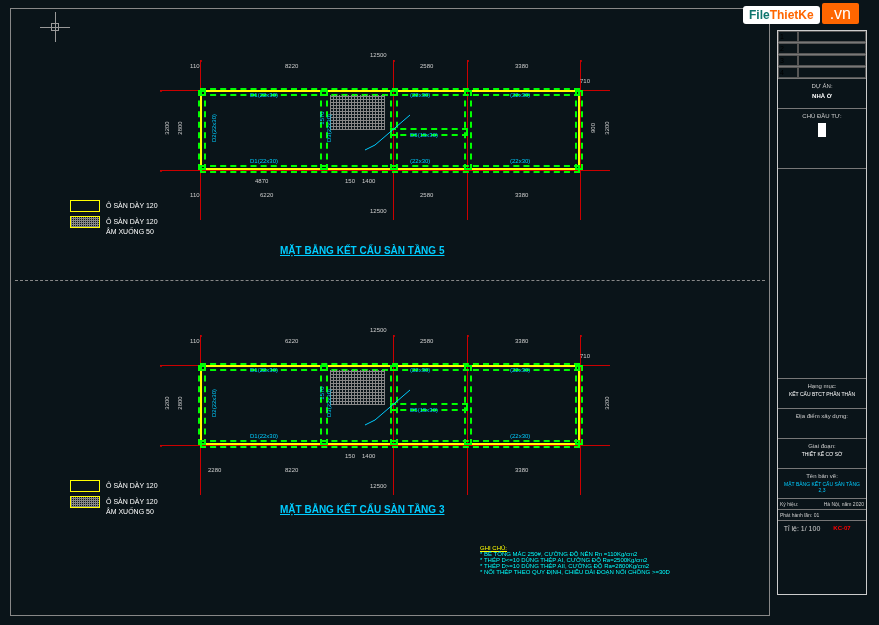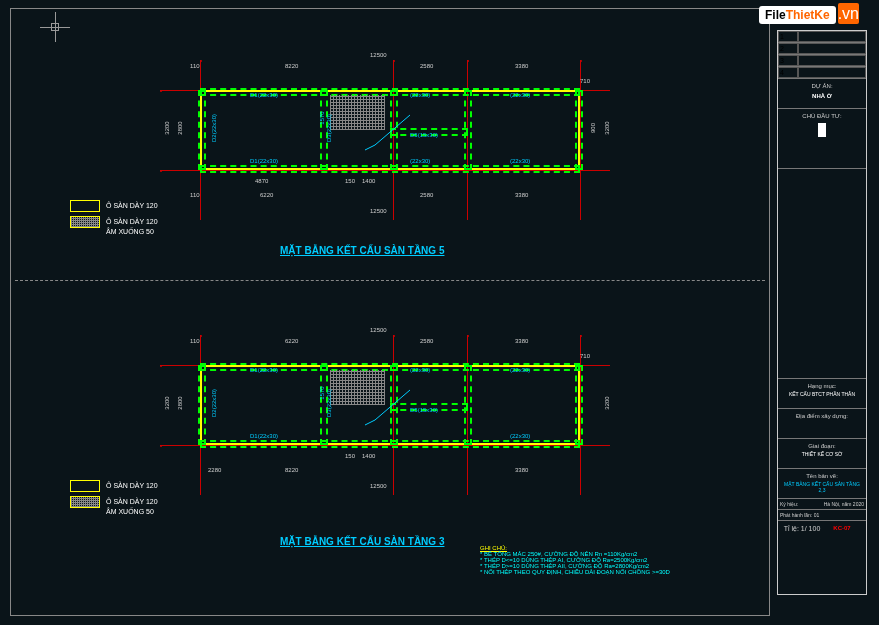--- a/index.html
+++ b/index.html
@@ -5,33 +5,33 @@
 *{margin:0;padding:0;box-sizing:border-box}
 body{background:#0a1419;font-family:Arial,sans-serif;width:879px;height:625px;overflow:hidden;position:relative}
 .canvas{position:relative;width:100%;height:100%;background:#0a1419}
 .cursor{position:absolute;top:12px;left:40px;width:30px;height:30px}
 .cursor:before,.cursor:after{content:'';position:absolute;background:#999}
 .cursor:before{width:30px;height:1px;top:15px}
 .cursor:after{width:1px;height:30px;left:15px}
 .cursor .box{position:absolute;width:8px;height:8px;border:1px solid #999;top:11px;left:11px}
 .watermark-logo{position:absolute;top:5px;right:20px;z-index:10}
 .logo-box{display:inline-block;background:#fff;padding:2px 6px;border-radius:3px;font-size:12px;font-weight:bold}
-.logo-file{color:#000000}
+.logo-file{color:#0f766e}
 .logo-tk{color:#ff6600}
-.logo-vn{background:#ff6600;color:#fff;padding:2px 0;margin-left:2px;border-radius:2px}
+.logo-vn{background:#ff6600;color:#fff;padding:2px 8px;margin-left:2px;border-radius:2px}
 .titleblock{position:absolute;right:12px;top:30px;width:90px;height:565px;border:1px solid #ccc;background:rgba(10,20,25,0.9)}
 .tb-cell{border-bottom:1px solid #777;padding:4px;text-align:center;color:#ccc;font-size:6px}
 .tb-num{border:1px solid #555;font-size:7px;padding:1px}
 .tb-sec{min-height:30px}
 .plan{position:absolute;border:none}
 .plan1{top:50px;left:60px;width:560px;height:200px}
 .plan2{top:325px;left:60px;width:560px;height:200px}
 .plan-title{color:#00ccff;font-size:10px;text-decoration:underline;position:absolute;text-align:center;font-weight:bold}
 .title1{top:245px;left:280px}
-.title2{top:536px;left:280px}
+.title2{top:504px;left:280px}
 .floor-outline{position:absolute;border:2px solid #ffff00;left:140px;top:40px;width:380px;height:80px}
 .beam{position:absolute;border:2px dashed #00ff00}
 .beam-h{height:8px}
 .beam-v{width:8px}
 .gridline{position:absolute;background:#cc0000}
 .gridline-h{height:1px}
 .gridline-v{width:1px}
 .gridline:before{content:'';position:absolute;width:2px;height:2px;background:#cc0000;border-radius:50%}
 .dim{position:absolute;color:#ccc;font-size:6px;white-space:nowrap}
 .beam-label{position:absolute;color:#00ccff;font-size:6px;white-space:nowrap}

